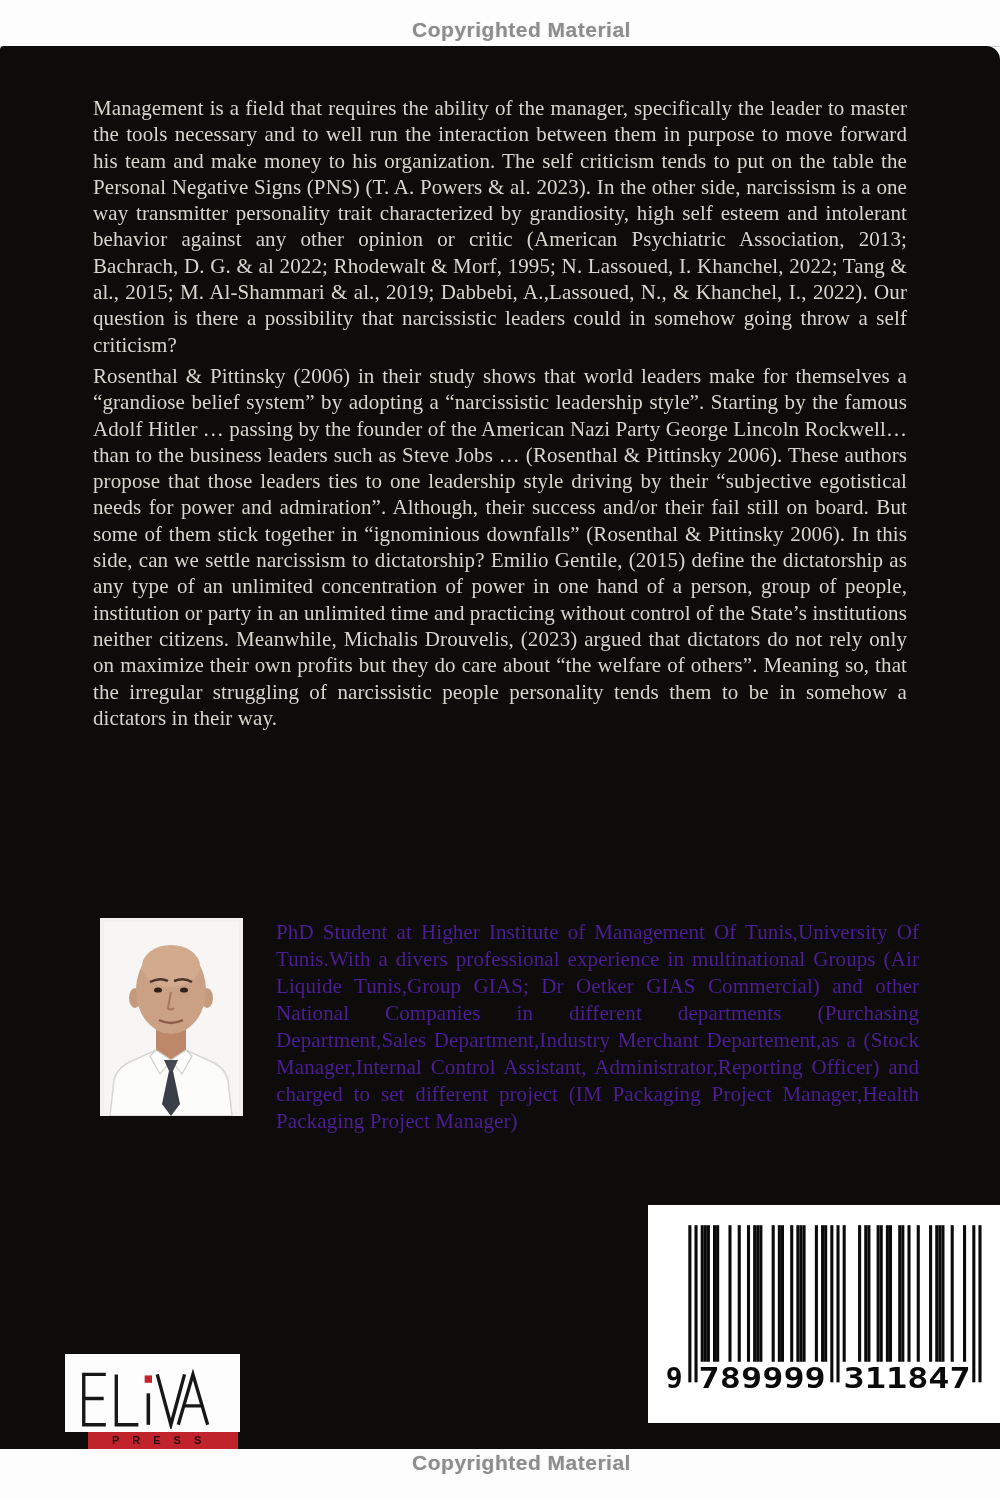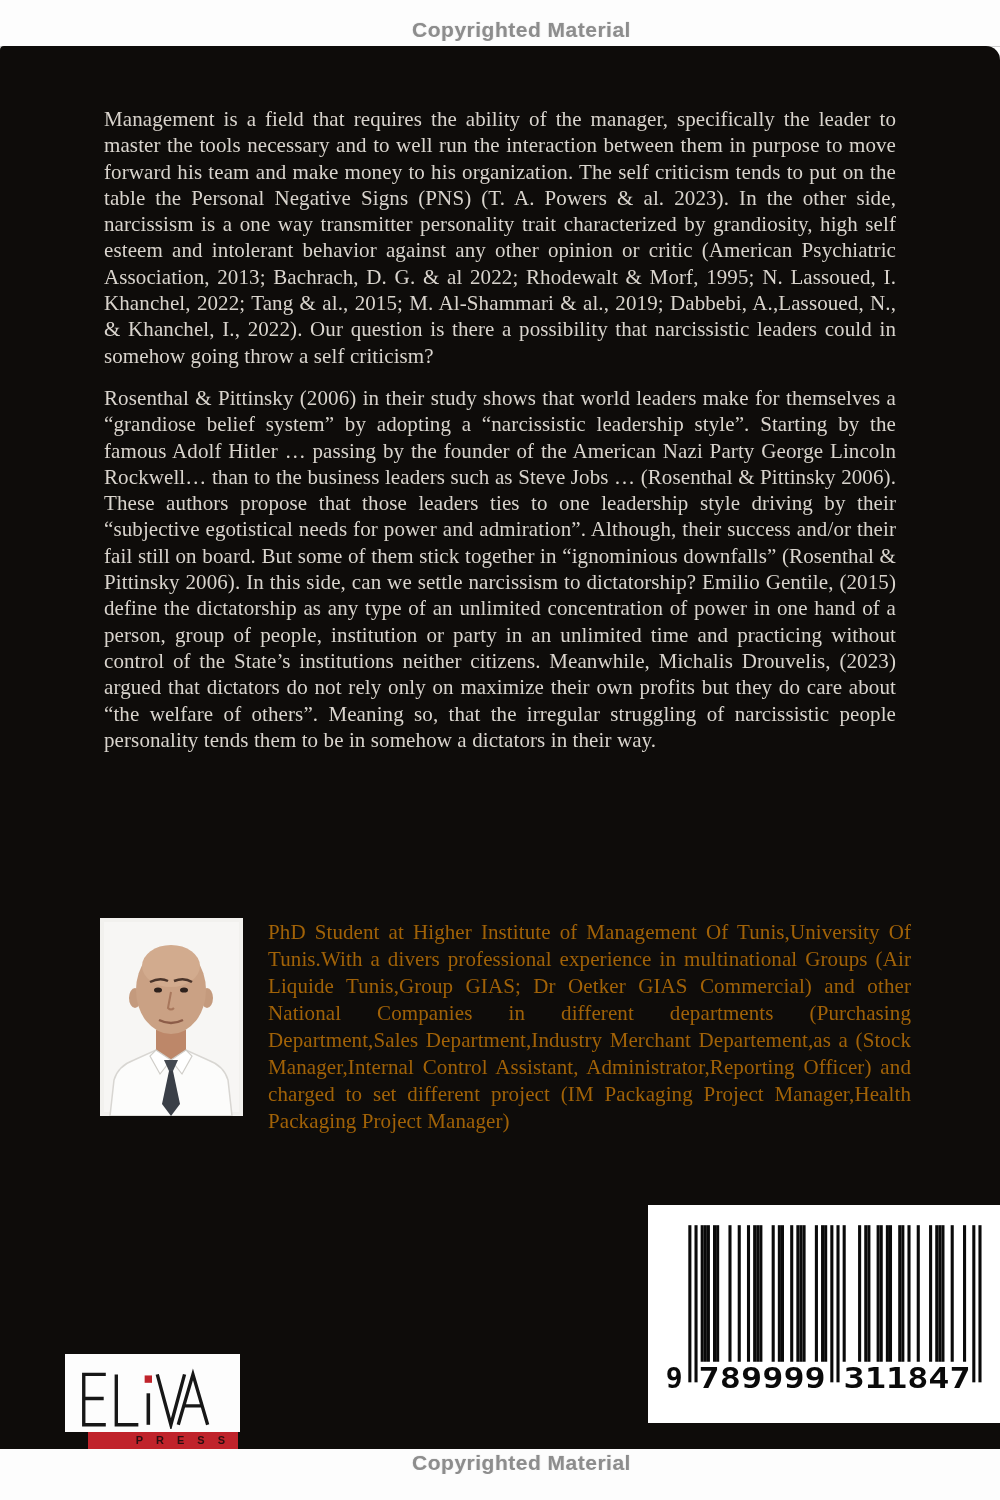--- a/index.html
+++ b/index.html
@@ -20,45 +20,45 @@
   .band.bottom .copyright-text{margin-top:2px;}
 
   
   .cover{position:absolute;top:46px;left:0;width:1000px;height:1403px;
          background:#0e0c0a;border-radius:4px 14px 0 0;}
 
   
   .synopsis{position:absolute;left:88px;top:90px;width:824px;
             color:#d9d4cd;font-size:21px;line-height:26.3px;
             text-align:justify;letter-spacing:0.1px;}
-  .synopsis p{margin:16px;}
+  .synopsis p{margin:5px;}
 
   
   .photo{position:absolute;left:100px;top:918px;width:143px;height:198px;
          background:#f2f1ee;overflow:hidden;}
 
   
-  .bio{position:absolute;left:268px;top:919px;width:643px;
-       color:#a16207;font-size:21px;line-height:27px;
+  .bio{position:absolute;left:276px;top:919px;width:643px;
+       color:#4c1d95;font-size:21px;line-height:27px;
        text-align:justify;letter-spacing:0.1px;}
 
   
   .barcode-box{position:absolute;left:648px;top:1205px;width:352px;height:218px;
                background:#ffffff;}
   #barcode-mount svg{position:absolute;left:16px;top:20px;}
 
   
   .logo-box{position:absolute;left:65px;top:1354px;width:175px;height:78px;
             background:#fdfdfd;}
   .logo-box svg{position:absolute;left:8px;top:12px;}
   .press-strip{position:absolute;left:88px;top:1432px;width:150px;height:17px;
                background:#c0232b;color:#2b0e10;
                font-family:"Liberation Sans",sans-serif;font-weight:bold;
-               font-size:11px;line-height:17px;text-align:right;
-               letter-spacing:13px;padding-left:10px;box-sizing:border-box;
+               font-size:11px;line-height:17px;text-align:left;
+               letter-spacing:13px;padding-left:24px;box-sizing:border-box;
                white-space:nowrap;overflow:hidden;}
 </style>
 </head>
 <body>
 
 <div class="band top">
   <div class="copyright-text">Copyrighted Material</div>
 </div>
 
 <div class="cover"></div>

